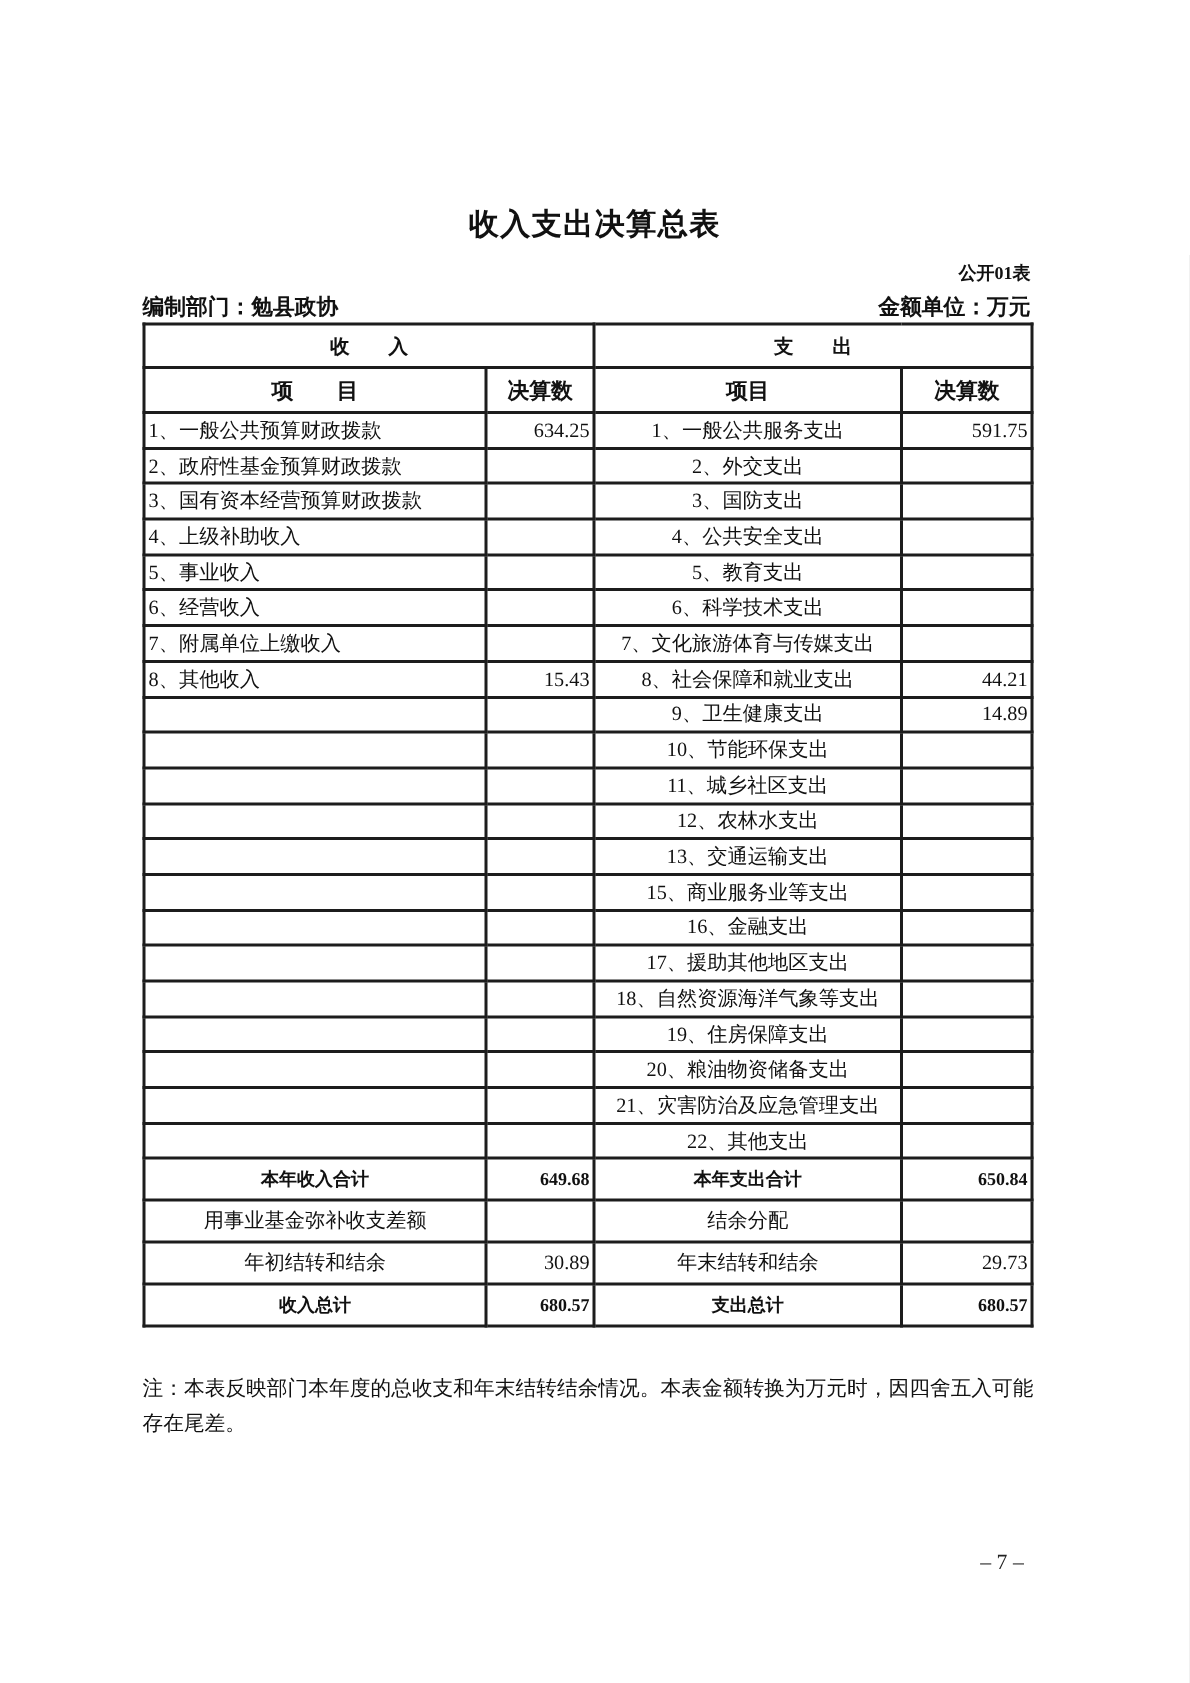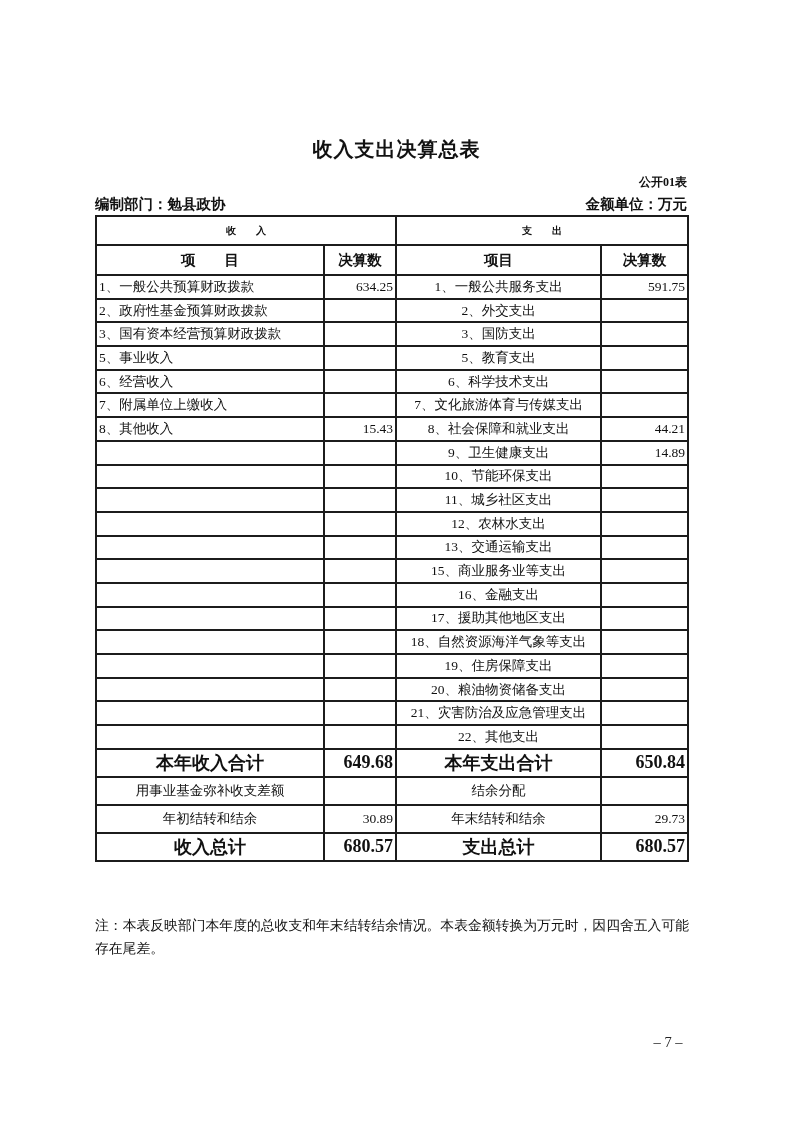--- a/index.html
+++ b/index.html
@@ -51,29 +51,29 @@
     border: 2px solid #1c1c1c;
     padding: 0 2px;
     overflow: hidden;
     white-space: nowrap;
     vertical-align: middle;
     font-weight: normal;
   }
   .acct-table thead tr.hd1 { height: 29px; }
   .acct-table thead tr.hd2 { height: 30px; margin-left: 46px; }
   .acct-table thead th { text-align: center; font-weight: 700; }
-  .acct-table tr.hd1 th { font-size: 10px; }
+  .acct-table tr.hd1 th { font-size: 13px; }
   .acct-table tr.hd2 th { font-size: 14.5px; }
   .acct-table tbody tr.body-row { height: 23.7px; }
   .acct-table tbody tr.sum-row { height: 28px; }
   .c-item-in   { text-align: left; padding-left: 3px; }
   .c-item-ex   { text-align: center; padding-left: 16px; }
   .c-val       { text-align: right; padding-left: 3px; }
   .c-center    { text-align: center; }
-  tr.sum-bold td { font-weight: 700; font-size: 18px; margin-top: 36px; }
+  tr.sum-bold td { font-weight: 700; font-size: 12px; margin-top: 36px; }
   .note {
     position: absolute;
     top: 914px; left: 95px; width: 594px;
     font-size: 13.8px;
     line-height: 23px;
     text-align: justify;
   }
   .page-number {
     position: absolute;
     top: 1034px; left: 630px; width: 76px;
@@ -128,20 +128,26 @@
           <td class="c-item-ex">2、外交支出</td>
           <td class="c-val"></td>
         </tr>
         <tr class="body-row">
           <td class="c-item-in">3、国有资本经营预算财政拨款</td>
           <td class="c-val"></td>
           <td class="c-item-ex">3、国防支出</td>
           <td class="c-val"></td>
         </tr>
         <tr class="body-row">
+          <td class="c-item-in">4、上级补助收入</td>
+          <td class="c-val"></td>
+          <td class="c-item-ex">4、公共安全支出</td>
+          <td class="c-val"></td>
+        </tr>
+        <tr class="body-row">
           <td class="c-item-in">5、事业收入</td>
           <td class="c-val"></td>
           <td class="c-item-ex">5、教育支出</td>
           <td class="c-val"></td>
         </tr>
         <tr class="body-row">
           <td class="c-item-in">6、经营收入</td>
           <td class="c-val"></td>
           <td class="c-item-ex">6、科学技术支出</td>
           <td class="c-val"></td>

